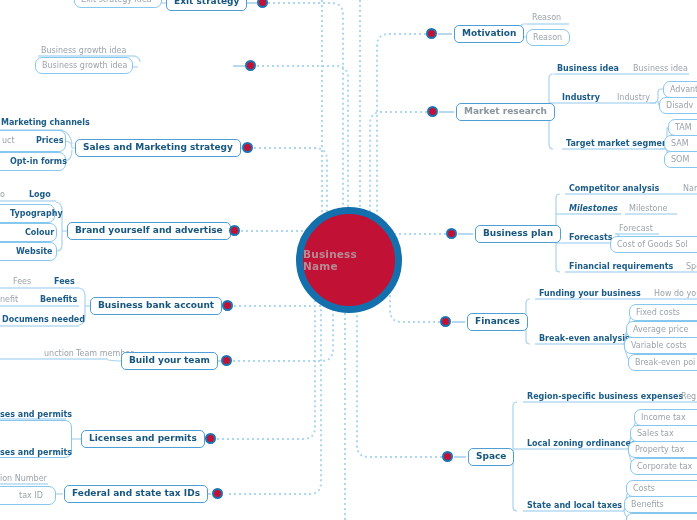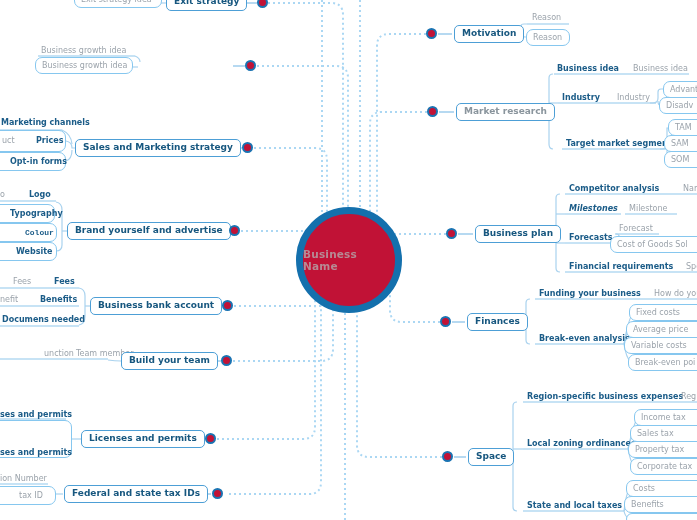--- a/index.html
+++ b/index.html
@@ -152,21 +152,21 @@
   <span class="lbl dark" style="left:36px;top:136px;">Prices</span>
   <div class="cbox" style="left:-12px;top:152px;width:78px;height:19px;"></div>
   <span class="lbl dark" style="left:10px;top:157px;">Opt-in forms</span>
   <div class="node" style="left:75px;top:139px;">Sales and Marketing strategy</div>
 
   <span class="lbl gray" style="left:0px;top:190px;">o</span>
   <span class="lbl dark" style="left:29px;top:190px;">Logo</span>
   <div class="cbox" style="left:-16px;top:204px;width:71px;height:19px;"></div>
   <span class="lbl dark" style="left:10px;top:209px;">Typography</span>
   <div class="cbox" style="left:-16px;top:223px;width:73px;height:19px;"></div>
-  <span class="lbl dark" style="left:25px;top:228px;font-family:Liberation Mono, monospace;">Colour</span>
+  <span class="lbl dark" style="left:25px;top:228px;">Colour</span>
   <div class="cbox" style="left:-16px;top:242px;width:73px;height:19px;"></div>
   <span class="lbl dark" style="left:16px;top:247px;">Website</span>
   <div class="node" style="left:67px;top:222px;">Brand yourself and advertise</div>
 
   <span class="lbl gray" style="left:13px;top:277px;">Fees</span>
   <span class="lbl dark" style="left:54px;top:277px;">Fees</span>
   <span class="lbl gray" style="left:0px;top:295px;">nefit</span>
   <span class="lbl dark" style="left:40px;top:295px;">Benefits</span>
   <span class="lbl dark" style="left:2px;top:315px;">Documens needed</span>
   <div class="node" style="left:90px;top:297px;">Business bank account</div>

